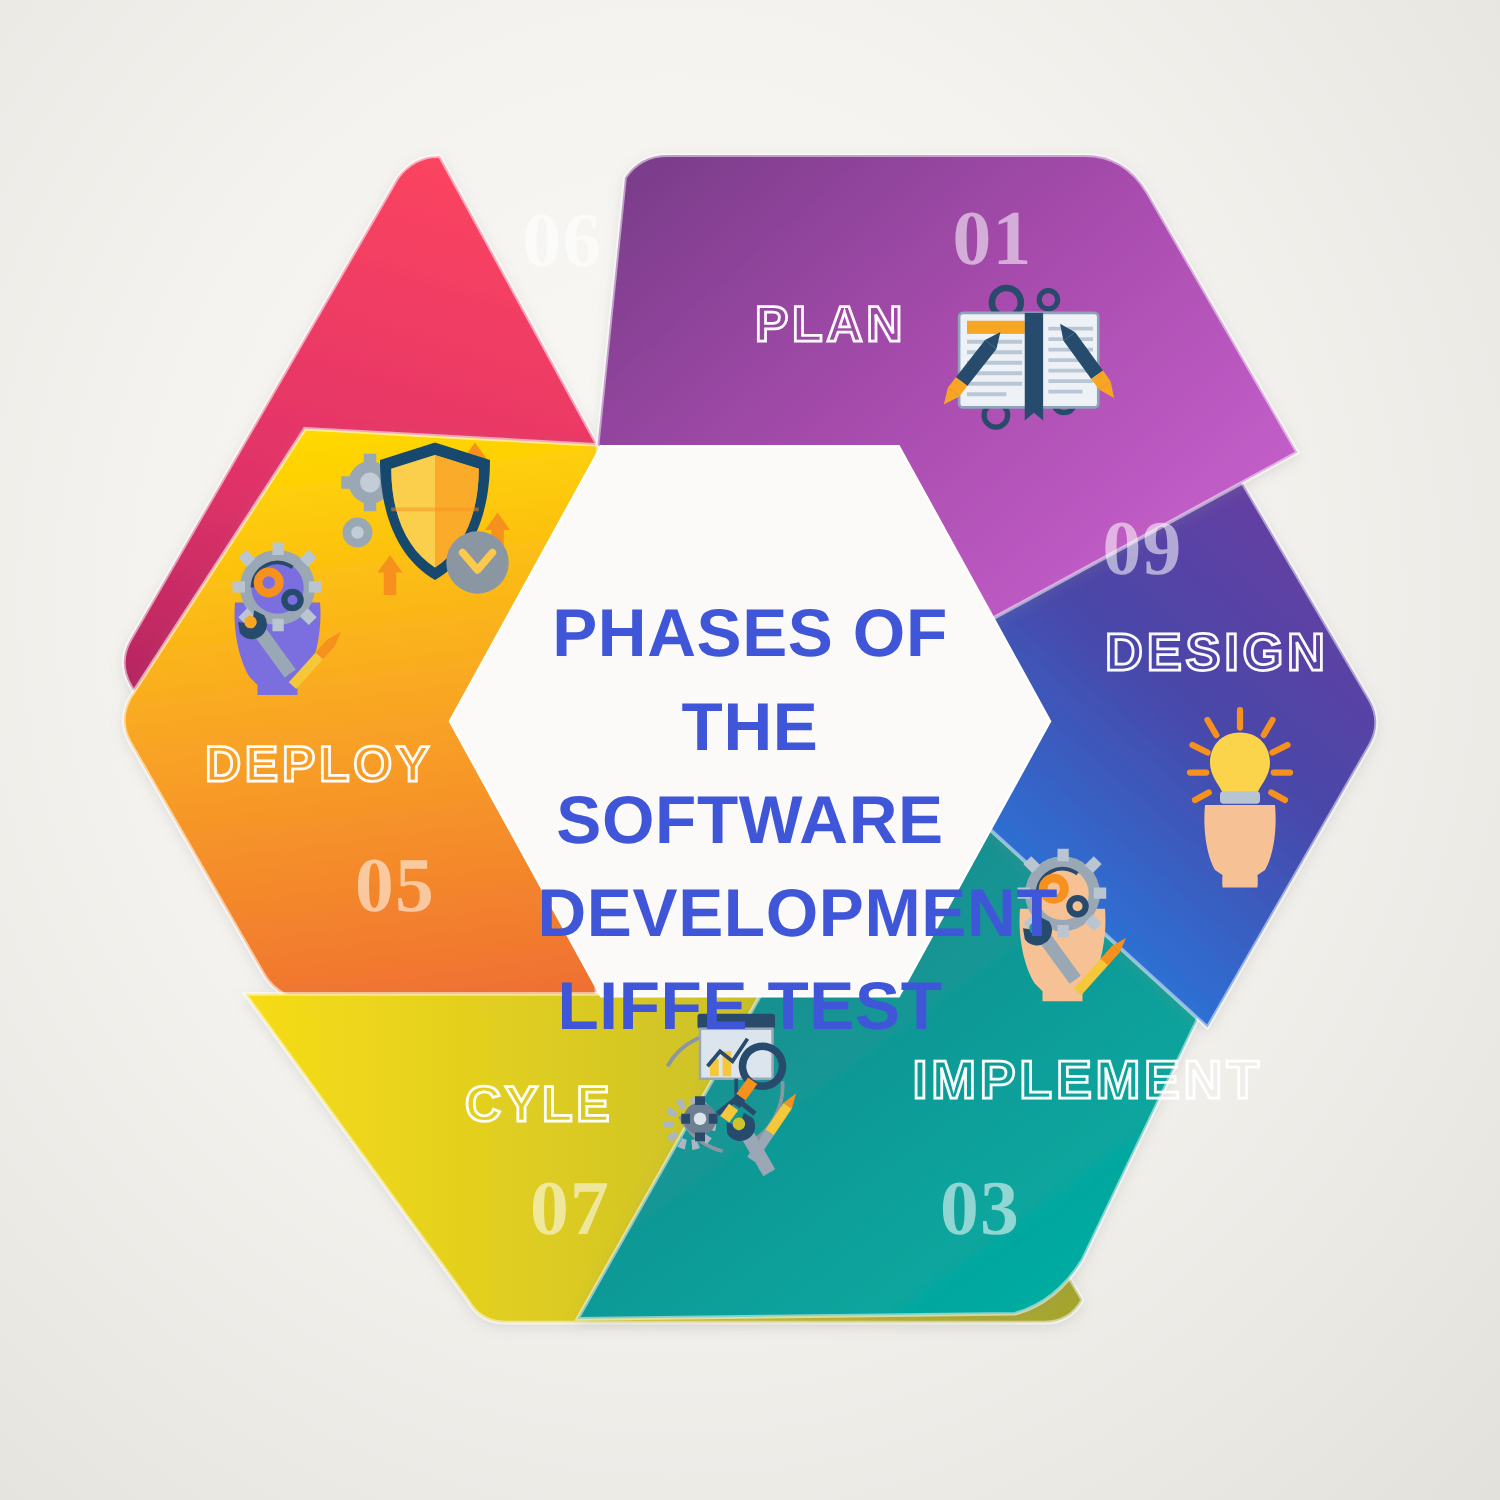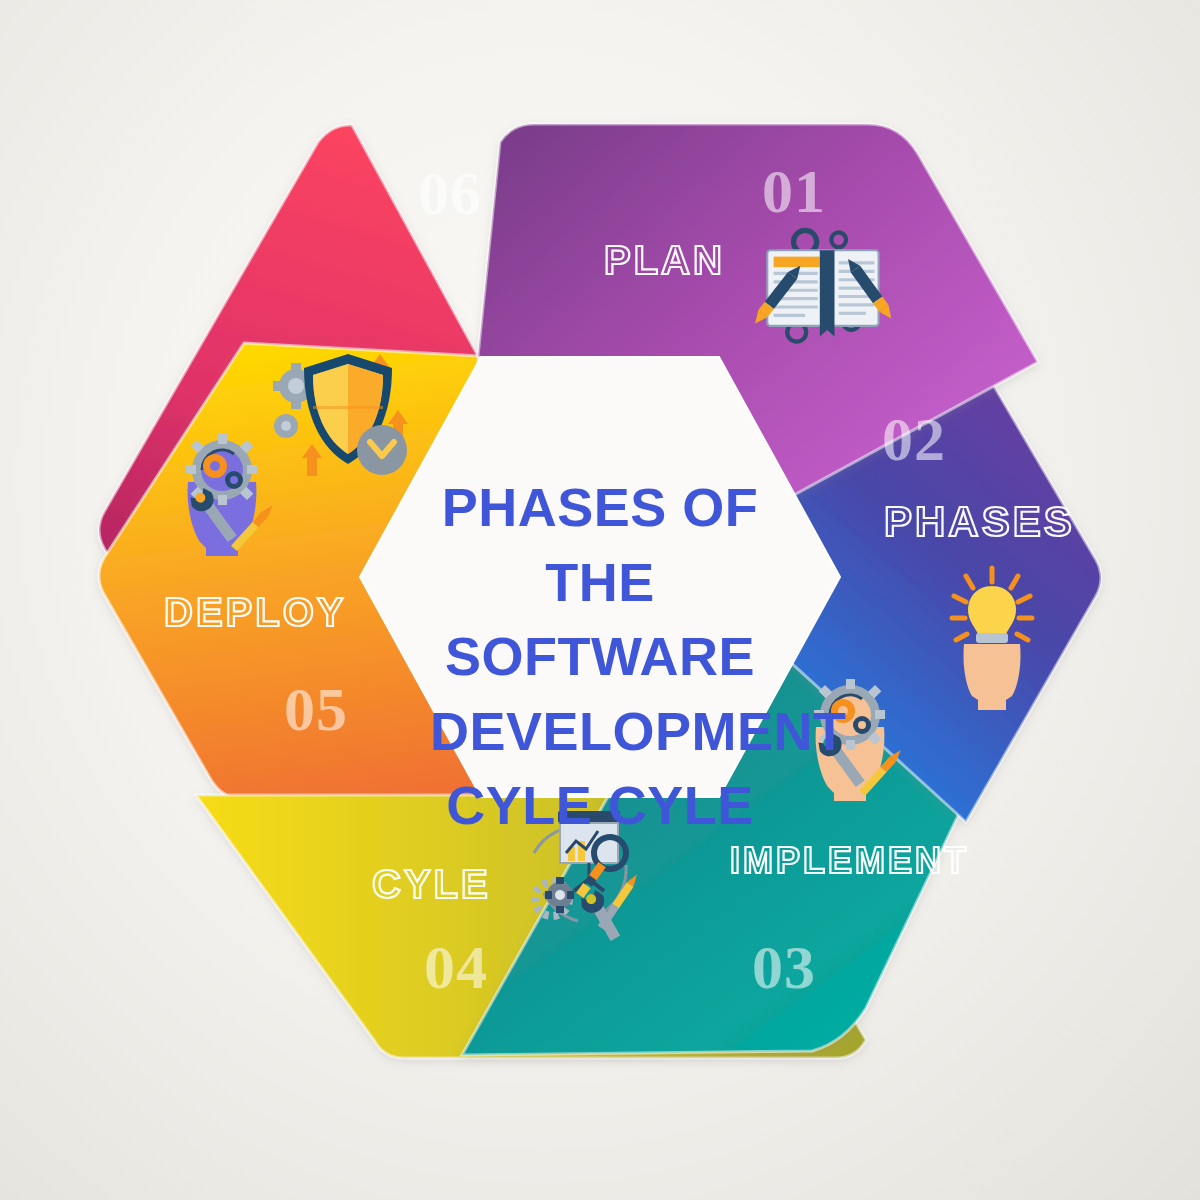--- a/index.html
+++ b/index.html
@@ -40,21 +40,21 @@
     pointer-events:none;
   }
 
   
   #lbl-plan      {left:604px; top:238px;  transform:rotate(0deg);}
   #num-plan      {left:762px; top:156px;}
 
   #lbl-design    {left:884px; top:498px;  transform:rotate(0deg); font-size:42px;}
   #num-design    {left:882px; top:404px;}
 
-  #lbl-implement {left:730px; top:840px;  font-size:36px;}
+  #lbl-implement {left:730px; top:840px;  font-size:43px;}
   #num-implement {left:752px; top:932px;}
 
   #lbl-test      {left:372px; top:862px;}
   #num-test      {left:424px; top:932px;}
 
   #lbl-deploy    {left:164px; top:590px;text-align:center;}
   #num-deploy    {left:284px; top:674px;}
 
   #lbl-maintain  {left:268px; top:278px;  font-size:34px;}
   #num-maintain  {left:418px; top:158px;}
@@ -343,34 +343,34 @@
       <path d="M 0,-46 L 0,44 C -22,30 -35,2 -35,-35 Z" fill="#fbd44b" opacity="0.6"></path>
       <rect x="-35" y="-4" width="70" height="3" fill="#f6911e" opacity="0.5"></rect>
       <circle cx="34" cy="40" r="25" fill="#8b96a3"></circle>
       <polyline points="22,32 34,46 46,32" fill="none" stroke="#fbc94b" stroke-width="6" stroke-linecap="round" stroke-linejoin="round"></polyline>
     </g>
   </svg>
 
   <div class="seg-label" id="lbl-plan">PLAN</div>
   <div class="seg-num" id="num-plan">01</div>
 
-  <div class="seg-label" id="lbl-design">PHASES</div>
-  <div class="seg-num" id="num-design">02</div>
+  <div class="seg-label" id="lbl-design">DESIGN</div>
+  <div class="seg-num" id="num-design">09</div>
 
   <div class="seg-label" id="lbl-implement">IMPLEMENT</div>
   <div class="seg-num" id="num-implement">03</div>
 
   <div class="seg-label" id="lbl-test">CYLE</div>
-  <div class="seg-num" id="num-test">04</div>
+  <div class="seg-num" id="num-test">07</div>
 
   <div class="seg-label" id="lbl-deploy">DEPLOY</div>
   <div class="seg-num" id="num-deploy">05</div>
 
   <div class="seg-num" id="num-maintain">06</div>
 
   <div id="center-title">
     <span>PHASES OF THE</span>
     <span>SOFTWARE</span>
     <span>DEVELOPMENT</span>
-    <span>CYLE CYLE</span>
+    <span>LIFFE TEST</span>
   </div>
 
 </div>
 
 </body></html>

